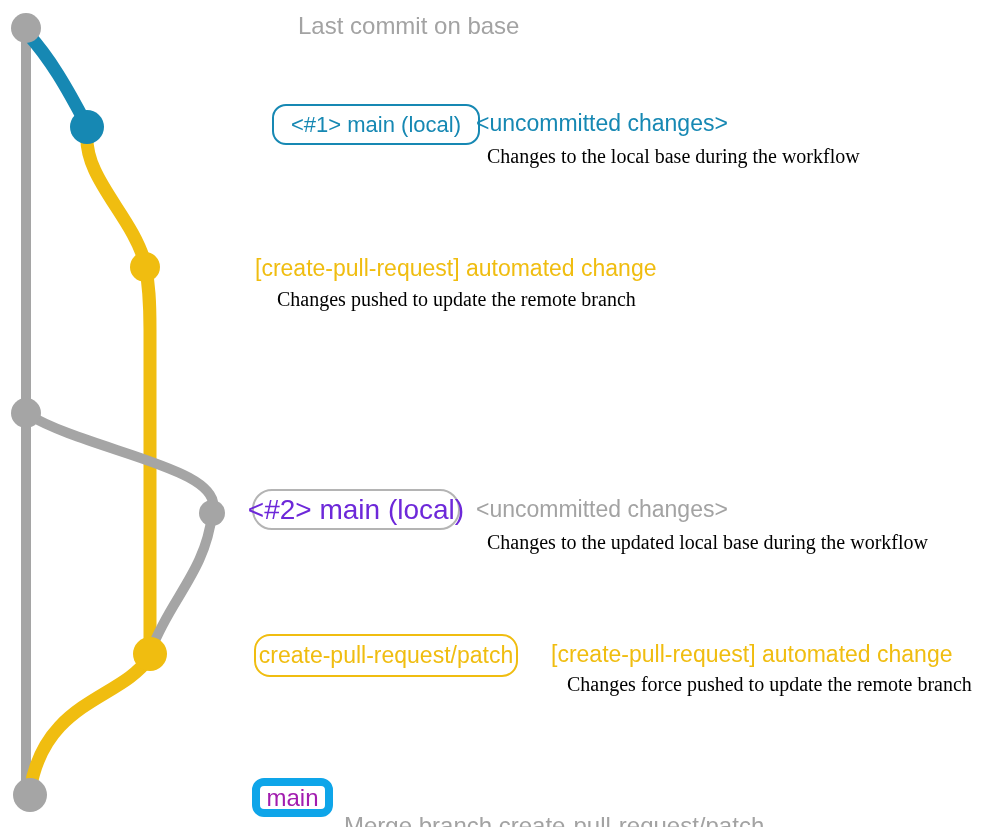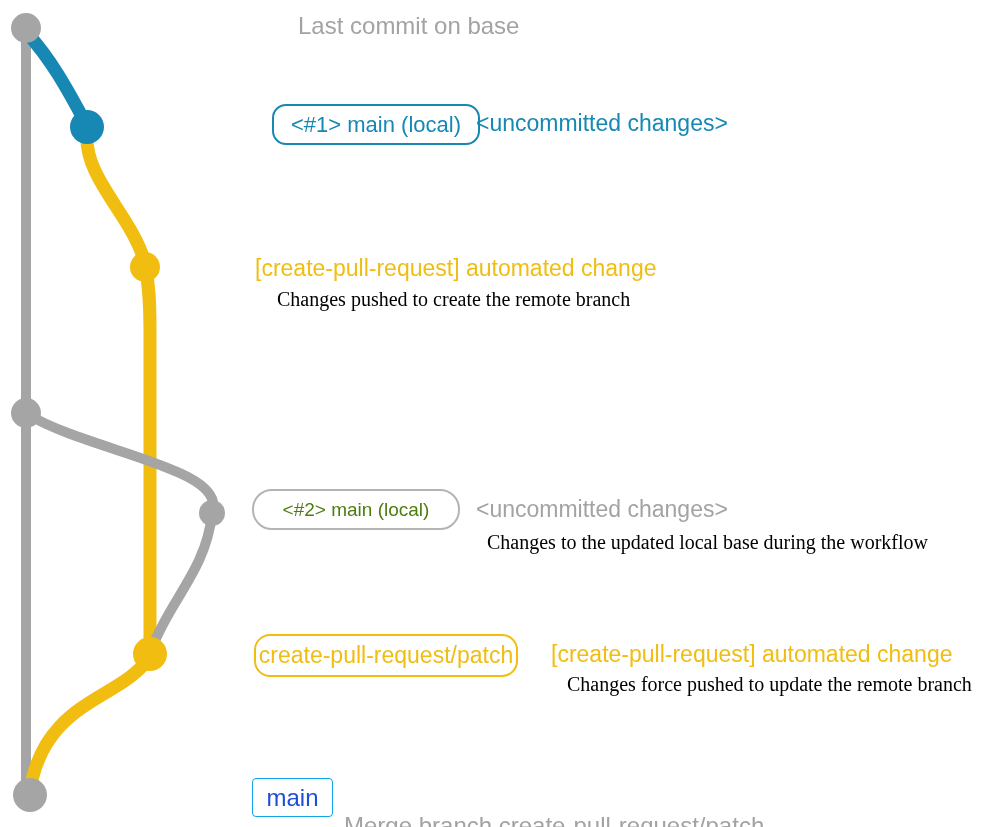--- a/index.html
+++ b/index.html
@@ -27,30 +27,30 @@
   
   .badge{
     display:flex;align-items:center;justify-content:center;
     box-sizing:border-box;background:#ffffff;
   }
   .badge-blue{
     border:2px solid #1688b3;color:#1688b3;
     border-radius:14px;font-size:22px;
   }
   .badge-gray{
-    border:2px solid #b4b4b4;color:#4d7c0f;
-    border-radius:20px;font-size:19px;
+    border:2px solid #b4b4b4;color:#6d28d9;
+    border-radius:20px;font-size:28px;
   }
   .badge-yellow{
     border:2px solid #f0bd10;color:#f0bd10;
     border-radius:16px;font-size:23px;
   }
   .badge-main{
-    border:1px solid #0ea5e9;color:#1d4ed8;
-    border-radius:4px;font-size:24px;
+    border:8px solid #0ea5e9;color:#a21caf;
+    border-radius:12px;font-size:24px;
   }
 </style>
 </head>
 <body>
 
 <div class="stage">
 
   <svg width="981" height="827" viewBox="0 0 981 827">
 
     <path d="M26 28 L26 795" stroke="#a5a5a5" stroke-width="10" fill="none"></path>
@@ -70,23 +70,24 @@
     <circle cx="87" cy="127" r="17" fill="#1688b3"></circle>
     <circle cx="145" cy="267" r="15" fill="#f0bd10"></circle>
     <circle cx="150" cy="654" r="17" fill="#f0bd10"></circle>
     <circle cx="30" cy="795" r="17" fill="#a5a5a5"></circle>
   </svg>
 
   <div class="abs gray-title" style="left:258px;top:12px;margin-left:40px;">Last commit on base</div>
 
   <div class="abs badge badge-blue" style="left:252px;top:104px;width:208px;height:41px;margin-left:20px;">&lt;#1&gt; main (local)</div>
   <div class="abs h-blue" style="left:476px;top:110px;">&lt;uncommitted changes&gt;</div>
+  <div class="abs caption" style="left:487px;top:145px;">Changes to the local base during the workflow</div>
 
   <div class="abs h-yellow" style="left:255px;top:255px;">[create-pull-request] automated change</div>
-  <div class="abs caption" style="left:277px;top:288px;">Changes pushed to create the remote branch</div>
+  <div class="abs caption" style="left:277px;top:288px;">Changes pushed to update the remote branch</div>
 
 
   <div class="abs badge badge-gray" style="left:252px;top:489px;width:208px;height:41px;">&lt;#2&gt; main (local)</div>
   <div class="abs h-gray" style="left:476px;top:496px;">&lt;uncommitted changes&gt;</div>
   <div class="abs caption" style="left:487px;top:531px;text-align:right;">Changes to the updated local base during the workflow</div>
 
   <div class="abs badge badge-yellow" style="left:254px;top:634px;width:264px;height:43px;">create-pull-request/patch</div>
   <div class="abs h-yellow" style="left:551px;top:641px;">[create-pull-request] automated change</div>
   <div class="abs caption" style="left:567px;top:673px;">Changes force pushed to update the remote branch</div>
 

